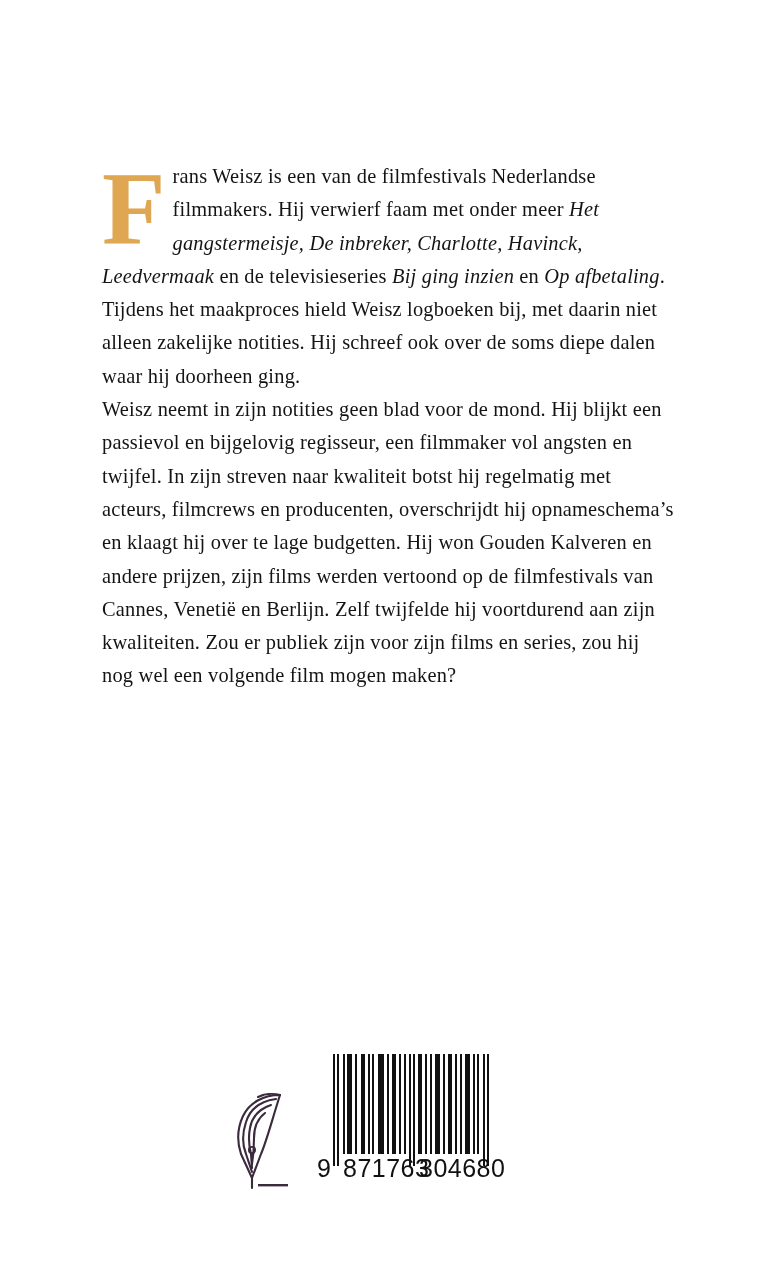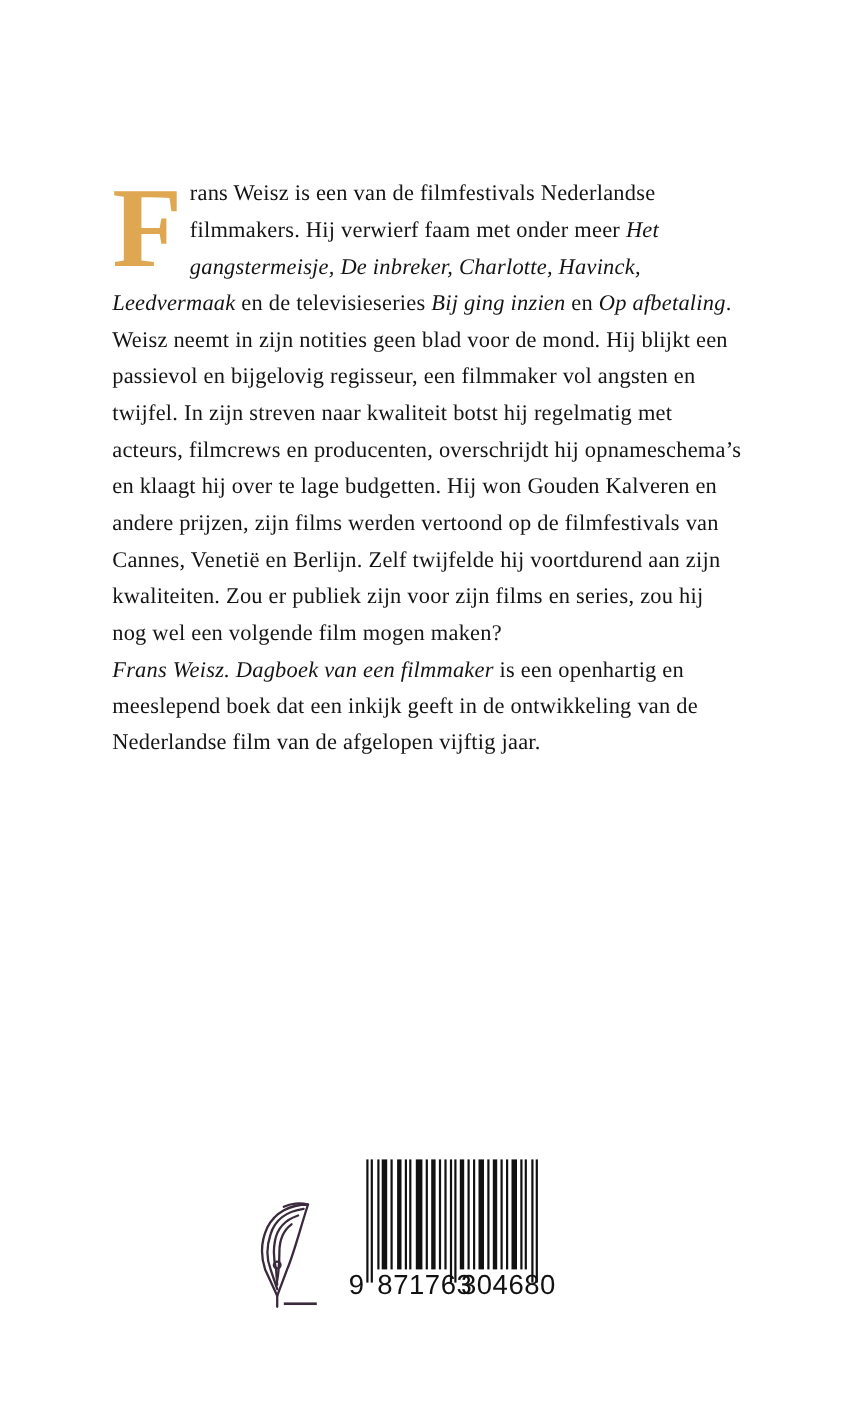--- a/index.html
+++ b/index.html
@@ -108,26 +108,24 @@
 </style>
 </head>
 <body>
 
 <div class="blurb">
 
   <p>
     <span class="dropcap">F</span><span>rans Weisz is een van de filmfestivals Nederlandse filmmakers. Hij verwierf faam met onder meer </span><span class="ital">Het gangstermeisje, De inbreker, Charlotte, Havinck, Leedvermaak</span><span> en de televisieseries </span><span class="ital">Bij ging inzien</span><span> en </span><span class="ital">Op afbetaling</span><span>.</span>
   </p>
 
+  <p>Tijdens het maakproces hield Weisz logboeken bij, met daarin niet alleen zakelijke notities. Hij schreef ook over de soms diepe dalen waar hij doorheen ging.</p>
 
   <p>Weisz neemt in zijn notities geen blad voor de mond. Hij blijkt een passievol en bijgelovig regisseur, een filmmaker vol angsten en twijfel. In zijn streven naar kwaliteit botst hij regelmatig met acteurs, filmcrews en producenten, overschrijdt hij opnameschema’s en klaagt hij over te lage budgetten. Hij won Gouden Kalveren en andere prijzen, zijn films werden vertoond op de filmfestivals van Cannes, Venetië en Berlijn. Zelf twijfelde hij voortdurend aan zijn kwaliteiten. Zou er publiek zijn voor zijn films en series, zou hij nog wel een volgende film mogen maken?</p>
 
-  <p>
-    <span class="ital">Frans Weisz. Dagboek van een filmmaker</span><span> is een openhartig en meeslepend boek dat een inkijk geeft in de ontwikkeling van de Nederlandse film van de afgelopen vijftig jaar.</span>
-  </p>
 
 </div>
 
 <div class="footer-row">
 
   <div class="publisher-logo">
     <svg viewBox="0 0 62 108" width="62" height="108" aria-hidden="true">
       <g fill="none" stroke="#3B2A3D" stroke-width="2.1" stroke-linecap="round" stroke-linejoin="round">
 
         <path d="M52 11 C 36 11, 22 18, 15 32 C 9 45, 9 58, 13 70 L 24 94 L 33 70 C 39 56, 44 36, 52 11 Z"></path>

